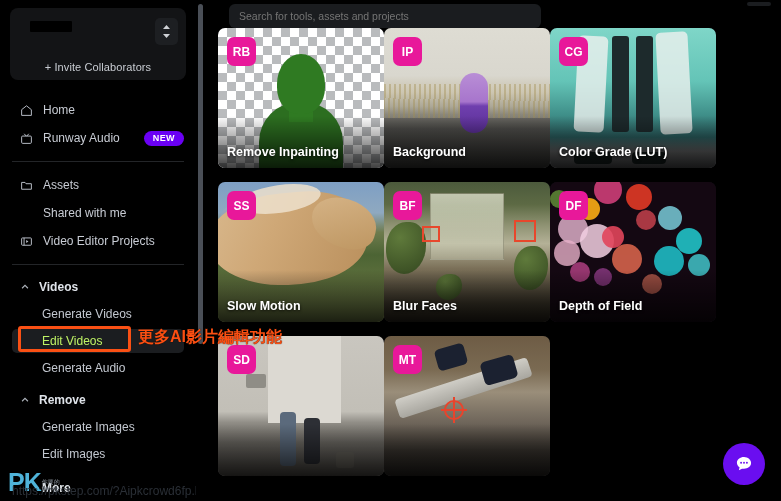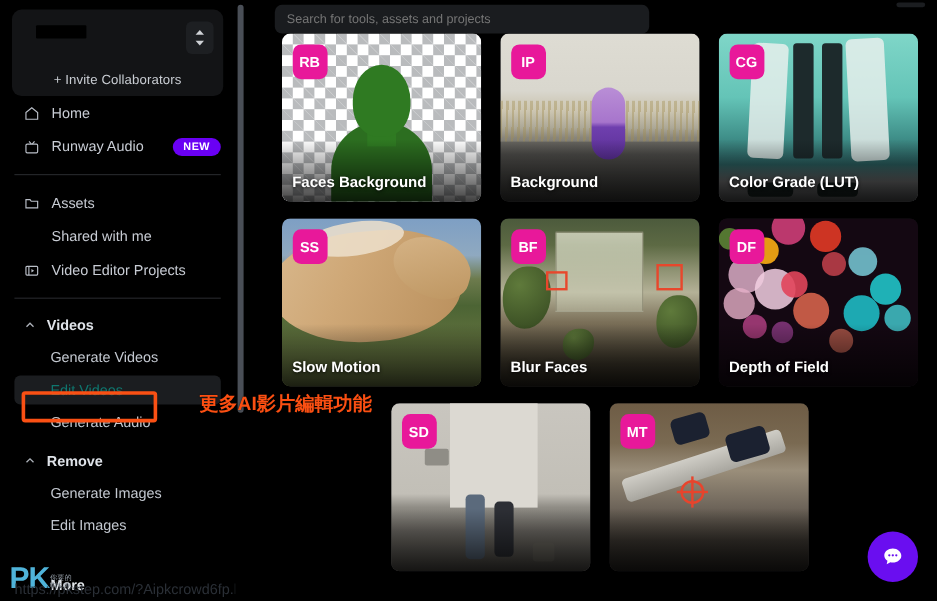--- a/index.html
+++ b/index.html
@@ -35,21 +35,21 @@
     display: flex; align-items: center; justify-content: center;
     color: #cfd2d6;
   }
   .account-stepper svg { display: block; }
   .invite-row {
     position: absolute; left: 0; right: 0; bottom: 0;
     height: 26px; display: flex; align-items: center; justify-content: center;
     color: #c9cdd3; font-size: 11px; letter-spacing: .1px;
   }
 
-  .nav { margin-top: 0; }
+  .nav { margin-top: 16px; }
   .nav-item {
     display: flex; align-items: center;
     height: 28px; padding: 0 12px 0 20px;
     color: #c8ccd4; font-size: 12px;
     position: relative;
   }
   .nav-item .ic { width: 18px; display: flex; align-items: center; color: #b9bec7; }
   .nav-item .lbl { margin-left: 5px; white-space: nowrap; }
   .badge-new {
     margin-left: auto;
@@ -64,42 +64,41 @@
     height: 26px; padding: 0 12px 0 20px;
     color: #dfe3e9; font-size: 12px; font-weight: bold;
   }
   .section-head .chev { width: 16px; color: #aeb3bb; display:flex; align-items:center; }
   .section-head .lbl { margin-left: 3px; }
   .sub-item {
     display: flex; align-items: center;
     height: 27px; padding-left: 42px;
     color: #c3c8d0; font-size: 12px;
   }
-  .sub-item.active { color: #0f766e; }
+  .sub-item.active { color: #bef264; }
   .sub-item.active .selbg {
     position: absolute; left: 12px; right: 12px; height: 24px;
     background: #1b1d20; border-radius: 5px; z-index: 0;
   }
   .sub-item .txt { position: relative; z-index: 1; text-align: right; }
   .sub-item-wrap { position: relative; }
 
   
   .hl-box {
     position: absolute;
     left: 18px; top: 326px; width: 113px; height: 26px;
     border: 3px solid #fa5014; border-radius: 3px;
     pointer-events: none; z-index: 6;
   }
   
   .annot {
     position: absolute; left: 138px; top: 327px;
     color: #fb4f12; font-size: 16px; font-weight: bold;
     white-space: nowrap; z-index: 7;
     text-shadow: 0 0 1px #000;
-    margin-left: 28px;
   }
 
   
   .watermark {
     position: absolute; left: 8px; bottom: 6px;
     display: flex; align-items: flex-end; z-index: 8;
   }
   .wm-pk { color: #4fb3d9; font-size: 25px; font-weight: bold; letter-spacing: -1px; line-height: 1; }
   .wm-sub { color: #9aa3ad; font-size: 6px; line-height: 1.1; margin-left: 1px; margin-bottom: 3px; }
   .wm-url {
@@ -139,21 +138,21 @@
     font-family: "Liberation Sans", sans-serif;
   }
   .topright-ghost {
     position: absolute; right: 10px; top: 2px;
     width: 24px; height: 4px; background: #1b1d20; border-radius: 2px;
   }
 
   .grid {
     position: absolute; left: 22px; top: 28px; right: 0;
   }
-  .row { display: flex; gap: 16px; margin-bottom: 14px; justify-content: center; }
+  .row { display: flex; margin-bottom: 14px; }
   .card {
     width: 166px; height: 140px;
     border-radius: 7px; overflow: hidden;
     position: relative; background: #121316;
     flex: 0 0 166px;
   }
   .card .thumb { position: absolute; inset: 0; }
   .card .ttl {
     position: absolute; left: 9px; bottom: 9px;
     color: #fff; font-size: 12.5px; font-weight: bold;
@@ -475,21 +474,21 @@
           <div class="thumb">
             <div class="checker"></div>
             <div class="portrait">
               <div class="p-body"></div>
               <div class="p-neck"></div>
               <div class="p-head"></div>
             </div>
           </div>
           <div class="shade"></div>
           <div class="sq-badge">RB</div>
-          <div class="ttl">Faces Background</div>
+          <div class="ttl">Remove Inpainting</div>
         </div>
 
         <div class="card">
           <div class="thumb">
             <div class="dune"></div>
             <div class="grass"></div>
             <div class="mask-pill"></div>
           </div>
           <div class="shade"></div>
           <div class="sq-badge">IP</div>

